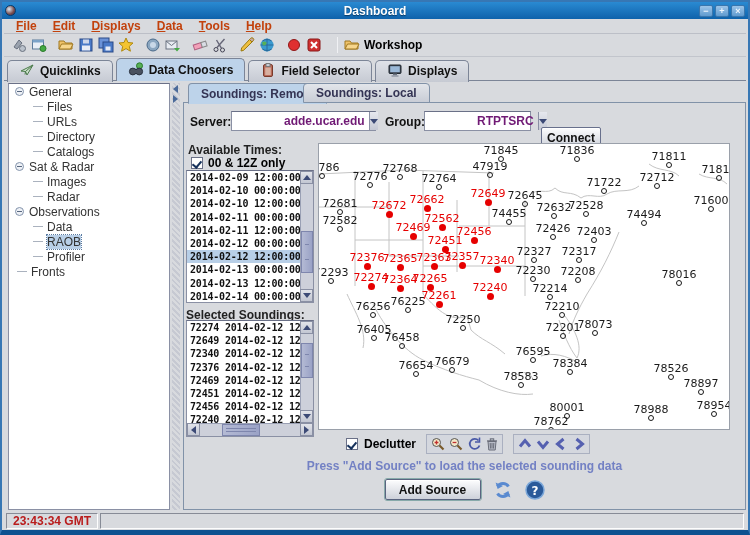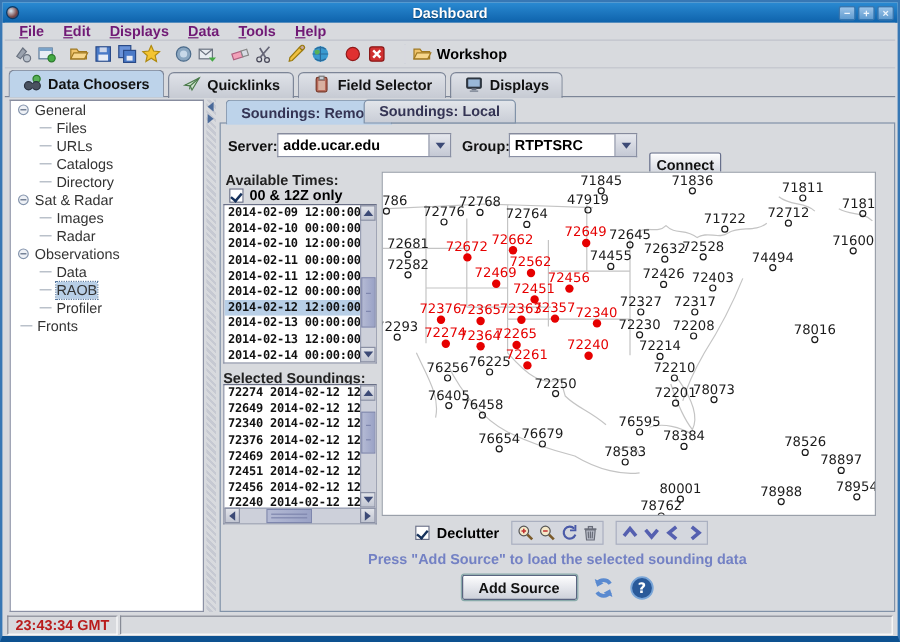--- a/index.html
+++ b/index.html
@@ -13,21 +13,21 @@
   #title { position:absolute; left:0; right:0; text-align:center; color:#fff;
            font-weight:bold; font-size:12px; text-shadow:0 1px 1px #063a66; }
   #app-icon { width:11px; height:11px; border-radius:50%; background:radial-gradient(circle at 35% 35%, #d8e8f4, #7a4a4a 60%, #2a3a6a); border:1px solid #0a3a66; z-index:2;}
   #win-buttons { margin-left:auto; display:flex; gap:2px; z-index:2; }
   .win-btn { width:14px; height:12px; background:linear-gradient(#9cc4e8,#5f9bd0);
              border:1px solid #3a76ad; color:#eef6fd; font:bold 9px/10px "Liberation Sans",sans-serif;
              text-align:center; border-radius:2px; }
   
   #menubar { position:absolute; left:2px; top:17px; right:2px; height:15px; background:#d8dade;
              border-bottom:1px solid #bcbfc7; display:flex; align-items:center; padding-left:4px; }
-  .menu-item { font:bold 12px "Liberation Sans",sans-serif; color:#701a75; padding:0 8px; }
+  .menu-item { font:bold 12px "Liberation Sans",sans-serif; color:#c2410c; padding:0 8px; }
   
   #toolbar { position:absolute; left:2px; top:32px; right:2px; height:23px; background:#d8dade;
              border-bottom:1px solid #c2c5cc; display:flex; align-items:center; padding-left:5px; }
   .tb-group { display:flex; align-items:center; margin-right:7px; }
   .tb-btn { width:20px; height:19px; display:flex; align-items:center; justify-content:center; }
   .tb-sep { width:1px; height:16px; background:#9aa0ae; border-right:1px solid #f0f1f4; margin:0 6px; }
   #workshop-btn { display:flex; align-items:center; gap:4px; font:bold 12px "Liberation Sans",sans-serif; }
   
   #main-tab-row { position:absolute; left:2px; top:56px; right:2px; height:23px; }
   #main-tab-row::after { content:""; position:absolute; left:0; right:0; bottom:0; border-bottom:1px solid #7c8597; }
@@ -56,21 +56,21 @@
   
   #inner-body { position:absolute; left:181px; top:100px; width:563px; height:408px; border:1px solid #8192a8; background:#d8dade; }
   .inner-tab { position:absolute; top:81px; height:20px; z-index:2; display:flex; align-items:center;
                padding:0 12px; border:1px solid #8192a8; border-radius:4px 4px 0 0;
                font:bold 12px "Liberation Sans",sans-serif; color:#343454; background:linear-gradient(#e2e5ea,#c9cdd6); }
   .inner-tab.sel { background:#bdd3ea; border-bottom:1px solid #bdd3ea; height:21px; }
   
   .form-label { position:absolute; font:bold 12px "Liberation Sans",sans-serif; color:#111; }
   .combo { position:absolute; height:20px; background:#fff; border:1px solid #8a90a4; border-top-color:#6a7087;
            display:flex; align-items:center; }
-  .combo-text { flex:1; font:bold 12px "Liberation Sans",sans-serif; padding:0 4px; color:#000000; }
+  .combo-text { flex:1; font:bold 12px "Liberation Sans",sans-serif; padding:0 4px; color:#701a75;margin-left:48px; }
   .combo-arrow { width:18px; height:100%; background:linear-gradient(#e6e8ee,#c4c8d4); border-left:1px solid #8a90a4;
                  display:flex; align-items:center; justify-content:center; }
   .combo-arrow::after { content:""; border-left:4px solid transparent; border-right:4px solid transparent; border-top:5px solid #3c4a76; }
   .push-btn { position:absolute; height:21px; background:linear-gradient(#fdfdfe,#cdd1da); border:1px solid #68708c;
               border-radius:2px; font:bold 12px "Liberation Sans",sans-serif; color:#111;
               display:flex; align-items:center; justify-content:center; box-shadow:inset 0 1px 0 #fff; }
   
   .cb { width:12px; height:12px; background:#fff; border:1px solid #6a7087; position:relative; flex:none; }
   .cb.checked::after { content:""; position:absolute; left:2px; top:1px; width:4px; height:7px;
                        border:solid #16325c; border-width:0 2px 2px 0; transform:rotate(40deg); }
@@ -245,34 +245,34 @@
       </div>
       <div class="tb-sep"></div>
       <div id="workshop-btn">
         <svg width="16" height="16" viewBox="0 0 16 16">
           <path d="M1 12 V4 h5 l1.5 2 H14 v6 z" fill="#f0c36a" stroke="#a07820"></path>
           <path d="M1 12 l2.5-5 H15 l-2.5 5 z" fill="#f7d68c" stroke="#a07820"></path>
         </svg>
         <span>Workshop</span>
       </div>
     </div>
-  <div id="main-tab-row"><div class="main-tab sel">
+  <div id="main-tab-row"><div class="main-tab">
+        <span><svg width="16" height="16" viewBox="0 0 16 16">
+            <path d="M2 9 L14 3 L8 13 L6.5 9.5 Z" fill="#cfe2cf" stroke="#4a7a4a"></path>
+            <path d="M14 3 L6.5 9.5 L6 12.5" fill="none" stroke="#4a7a4a"></path>
+          </svg></span>
+        <span>Quicklinks</span>
+      </div><div class="main-tab sel">
         <span><svg width="16" height="16" viewBox="0 0 16 16">
             <circle cx="11.5" cy="4.8" r="3" fill="#57b057" stroke="#2a7a2a"></circle>
             <circle cx="4.8" cy="10.5" r="3.4" fill="#4a5260" stroke="#2a3240"></circle>
             <circle cx="11.2" cy="10.5" r="3.4" fill="#4a5260" stroke="#2a3240"></circle>
             <rect x="6.5" y="9" width="3" height="3" fill="#4a5260"></rect>
           </svg></span>
         <span>Data Choosers</span>
-      </div><div class="main-tab">
-        <span><svg width="16" height="16" viewBox="0 0 16 16">
-            <path d="M2 9 L14 3 L8 13 L6.5 9.5 Z" fill="#cfe2cf" stroke="#4a7a4a"></path>
-            <path d="M14 3 L6.5 9.5 L6 12.5" fill="none" stroke="#4a7a4a"></path>
-          </svg></span>
-        <span>Quicklinks</span>
       </div><div class="main-tab">
         <span><svg width="16" height="16" viewBox="0 0 16 16">
             <rect x="3.5" y="2.5" width="9" height="12" rx="1.5" fill="#b86a5a" stroke="#7a3a2a"></rect>
             <rect x="6" y="1.5" width="4" height="3" fill="#c8ccd4" stroke="#7a7a7a"></rect>
             <rect x="5.2" y="5.5" width="5.6" height="7.5" fill="#d8b0a0"></rect>
           </svg></span>
         <span>Field Selector</span>
       </div><div class="main-tab">
         <span><svg width="16" height="16" viewBox="0 0 16 16">
             <rect x="2" y="3" width="12" height="8.5" rx="1" fill="#3a4250" stroke="#202830"></rect>
@@ -291,25 +291,25 @@
       <div class="tree-row lvl1">
         <span class="twig"></span>
         <span class="tree-label">Files</span>
       </div>
       <div class="tree-row lvl1">
         <span class="twig"></span>
         <span class="tree-label">URLs</span>
       </div>
       <div class="tree-row lvl1">
         <span class="twig"></span>
+        <span class="tree-label">Directory</span>
+      </div>
+      <div class="tree-row lvl1">
+        <span class="twig"></span>
         <span class="tree-label">Catalogs</span>
-      </div>
-      <div class="tree-row lvl1">
-        <span class="twig"></span>
-        <span class="tree-label">Directory</span>
       </div>
       <div class="tree-row">
         <span class="knob"></span>
         <span class="tree-label">Sat &amp; Radar</span>
       </div>
       <div class="tree-row lvl1">
         <span class="twig"></span>
         <span class="tree-label">Images</span>
       </div>
       <div class="tree-row lvl1">

